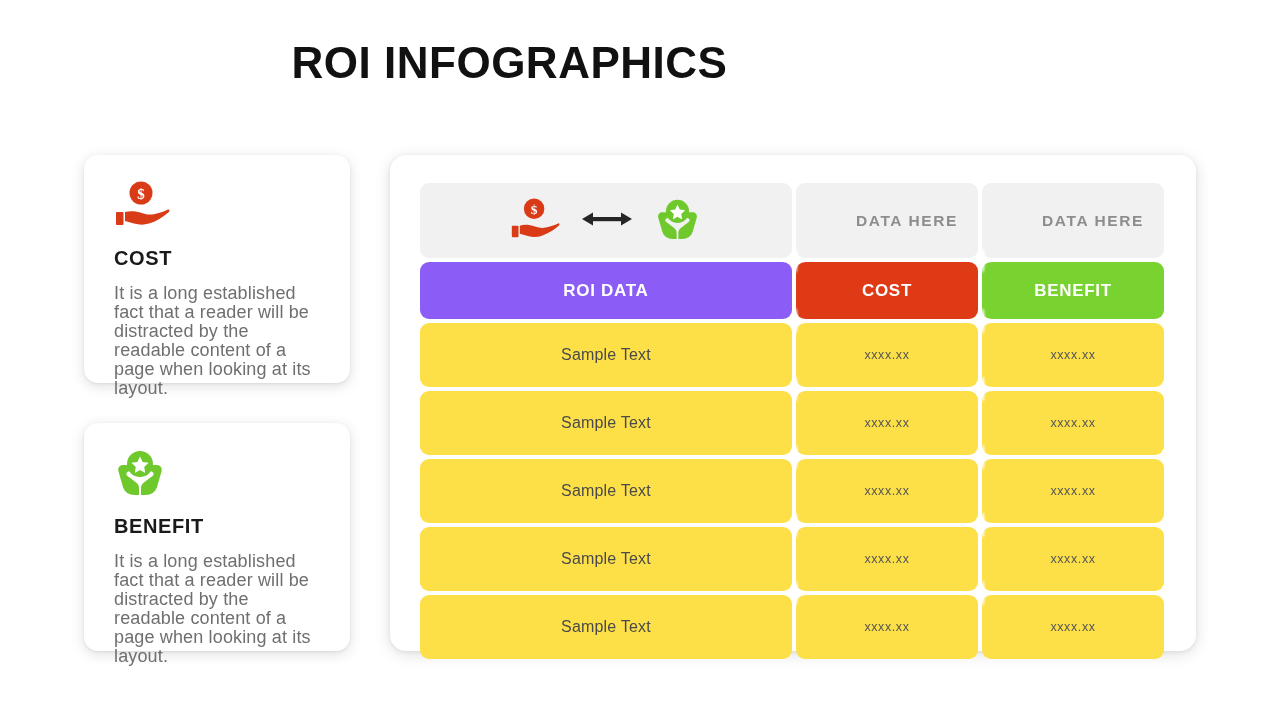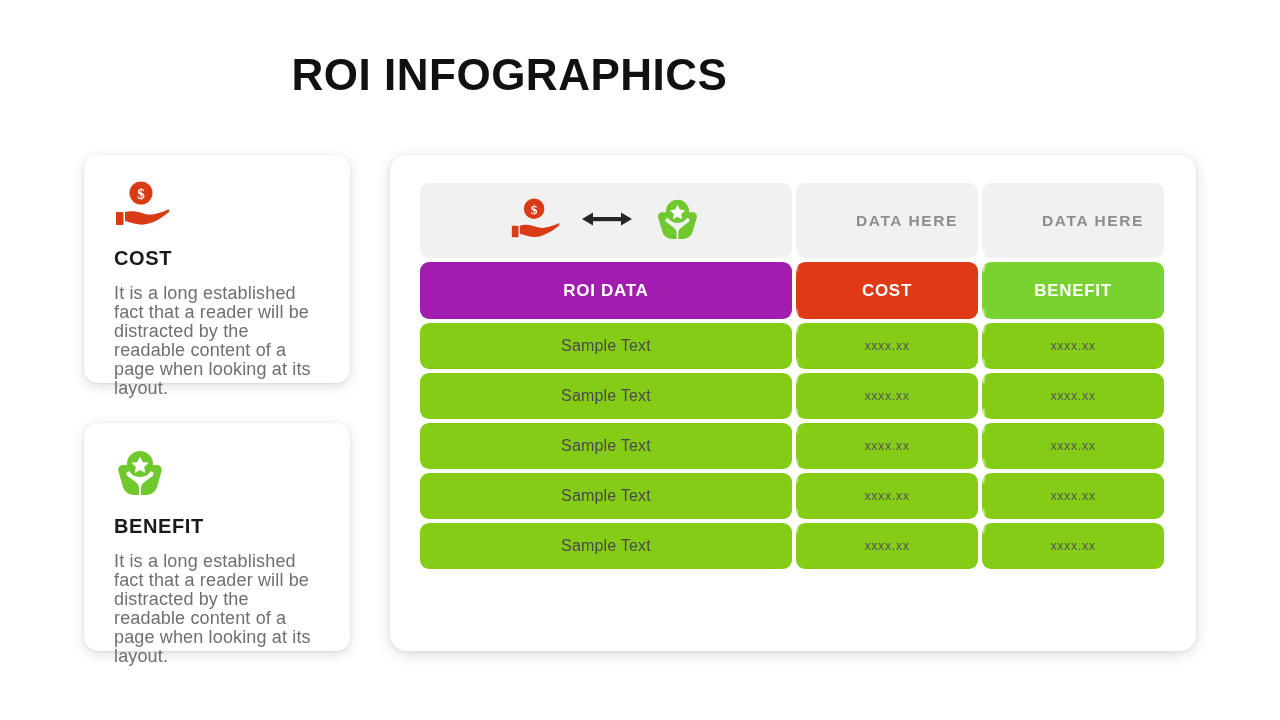--- a/index.html
+++ b/index.html
@@ -7,21 +7,21 @@
   body {
     background:#ffffff;
     font-family:"Liberation Sans", sans-serif;
     position:relative;
     overflow:hidden;
   }
 
   
   .title {
     position:absolute;
-    top:50px; left:0; width:1019px;
+    top:38px; left:0; width:1019px;
     text-align:center;
     font-size:44px;
     font-weight:bold;
     letter-spacing:0.5px;
     color:#111111;
     line-height:50px;
   }
 
   
   .info-card {
@@ -100,28 +100,28 @@
 
   
   .row-bar .cell {
     height:57px;
     border-radius:9px;
     color:#ffffff;
     font-size:17px;
     font-weight:bold;
     letter-spacing:0.7px;
   }
-  .bar-roi     { background:#a21caf;text-align:right; }
+  .bar-roi     { background:#8b5cf6;text-align:right; }
   .bar-cost    { background:#dd3a15; }
   .bar-benefit { background:#78d230; }
 
   
   .row-data .cell {
-    height:46px;
-    background:#84cc16;
+    height:64px;
+    background:#fde047;
     border-radius:9px;
   }
   .sample-text {
     font-size:16px;
     color:#4a4a4a;
     letter-spacing:0.2px;
   }
   .value-text {
     font-size:12.5px;
     color:#555555;

